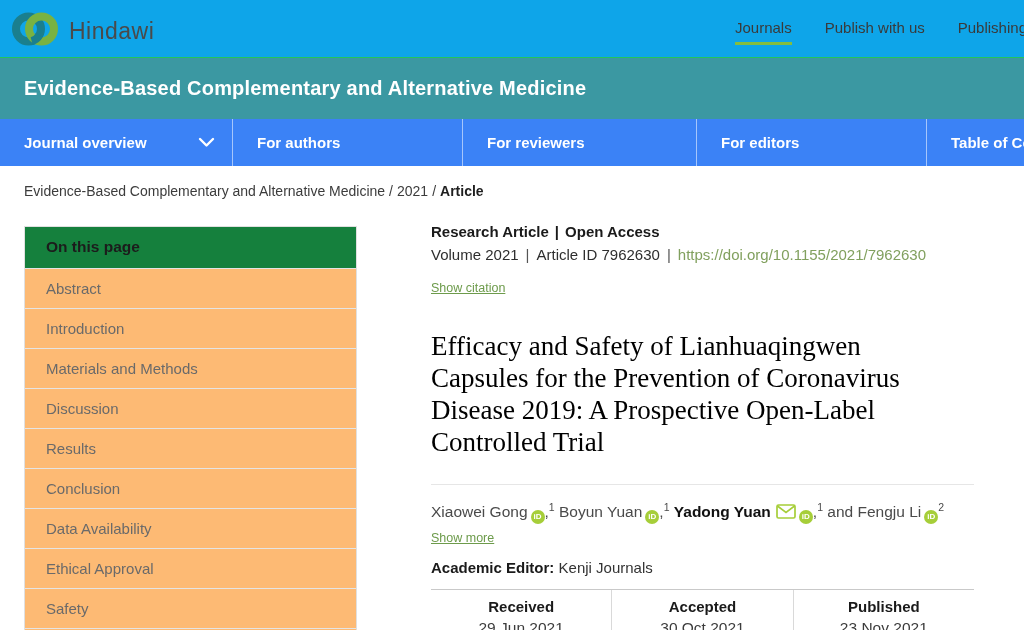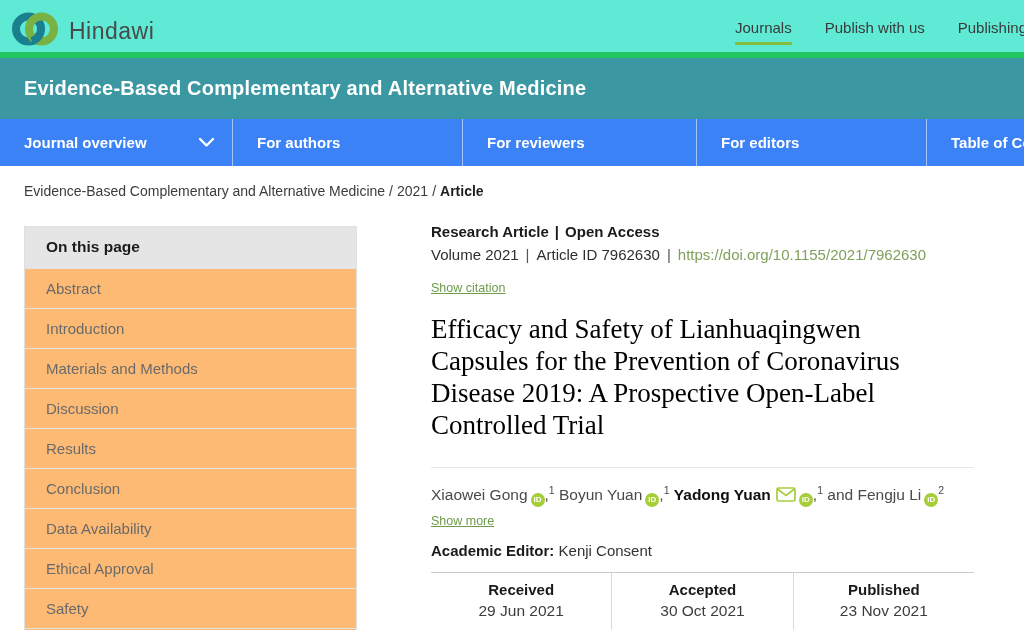--- a/index.html
+++ b/index.html
@@ -1,20 +1,20 @@
 <!DOCTYPE html>
 <html><head>
 <meta charset="utf-8">
 <style>
   * { margin:0; padding:0; box-sizing:border-box; }
   html,body { width:1024px; height:630px; overflow:hidden; background:#fff;
     font-family:"Liberation Sans", sans-serif; position:relative; }
 
   
-  .site-header { height:58px; background:#5eead4; border-bottom:6px solid #22c55e; position:relative;text-align:center; }
+  .site-header { height:58px; background:#0ea5e9; border-bottom:1px solid #22c55e; position:relative;text-align:center; }
   .logo { position:absolute; left:12px; top:9px; display:flex; align-items:center; gap:11px; cursor:pointer; }
   .logo-text { font-size:23px; color:#4a4a4a; letter-spacing:.5px; }
   .top-nav { position:absolute; left:735px; top:0; height:58px; display:flex; gap:33px; white-space:nowrap; }
   .top-nav-item { padding-top:19px; font-size:15px; color:#3a3a3a; cursor:pointer; }
   .top-nav-item .underline { height:3px; background:#84bd3f; margin-top:6px; display:none; }
   .top-nav-item.active .underline { display:block; }
 
   
   .journal-banner { height:61px; background:#3b98a2; display:flex; align-items:center; padding-left:24px; }
   .journal-banner .jtitle { color:#fff; font-size:20px; font-weight:bold; letter-spacing:.2px; }
@@ -31,35 +31,35 @@
 
   
   .breadcrumb { margin:17px 0 0 24px; font-size:14px; color:#3c3c3c; }
   .breadcrumb .sep { margin:0 4px; }
   .breadcrumb .current { font-weight:bold; color:#1f1f1f; }
   .breadcrumb a { color:#3c3c3c; text-decoration:none; cursor:pointer; }
 
   
   .sidebar { position:absolute; left:24px; top:226px; width:333px; border:1px solid #e0e0e0;
     border-bottom:none; background:#fff; }
-  .sidebar-title { padding:11px 21px 12px; font-size:15.5px; font-weight:bold; color:#1c1c1c; background:#e5e5e5; }
+  .sidebar-title { padding:11px 21px 12px; font-size:15.5px; font-weight:bold; color:#1c1c1c; background:#15803d; }
   .sidebar-item { padding:10px 21px; font-size:15px; color:#6a6a6a; background:#fdba74;
     border-top:1px solid #e4e4e4; line-height:19px; cursor:pointer; }
   .sidebar-item.partial { height:7px; padding:0; }
 
   
   .article { position:absolute; left:431px; top:223px; width:545px; }
   .meta1 { font-size:15px; font-weight:bold; color:#1a1a1a; line-height:18px; }
   .meta1 .sep { margin:0 6px; }
   .meta2 { margin-top:5px; font-size:15px; color:#2e2e2e; line-height:18px; }
   .meta2 .sep { margin:0 7px; color:#555; }
   .doi-link { color:#81a05e; text-decoration:none; cursor:pointer; }
   .green-link { display:inline-block; font-size:12.5px; color:#6d9b4b; text-decoration:underline; cursor:pointer; }
   .show-citation { margin-top:17px; }
-  .article-title { margin-top:18px; font-family:"Liberation Serif", serif; font-weight:normal;
+  .article-title { margin-top:35px; font-family:"Liberation Serif", serif; font-weight:normal;
     font-size:27px; line-height:1.18; color:#000; max-width:512px; }
   .divider { border-top:1px solid #e6e6e6; margin-top:26px; width:543px; }
   .authors { margin-top:16px; font-size:15.5px; color:#4a4a4a; line-height:22px; }
   .author-name.bold { font-weight:bold; color:#111; }
   .authors sup { font-size:10.5px; vertical-align:super; line-height:0; }
   .orcid-badge { display:inline-block; width:14px; height:14px; border-radius:50%; background:#a6ce39;
     color:#fff; font-size:8px; font-weight:bold; text-align:center; line-height:14px;
     vertical-align:-2px; margin-left:3px; cursor:pointer; }
   .envelope { margin-left:5px; vertical-align:-2px; cursor:pointer; }
   .show-more { margin-top:6px; }
@@ -177,21 +177,21 @@
     </span>
     <span>
       <span class="author-name">and Fengju Li</span><span class="orcid-badge">iD</span><span></span><sup>2</sup>
     </span>
   </div>
 
   <a class="green-link show-more">Show more</a>
 
   <div class="editor-line">
     <span class="label">Academic Editor:</span>
-    <span>Kenji Consent</span>
+    <span>Kenji Journals</span>
   </div>
 
   <div class="dates">
     <div class="col">
       <div class="dlabel">Received</div>
       <div class="dvalue">29 Jun 2021</div>
     </div>
     <div class="col">
       <div class="dlabel">Accepted</div>
       <div class="dvalue">30 Oct 2021</div>

